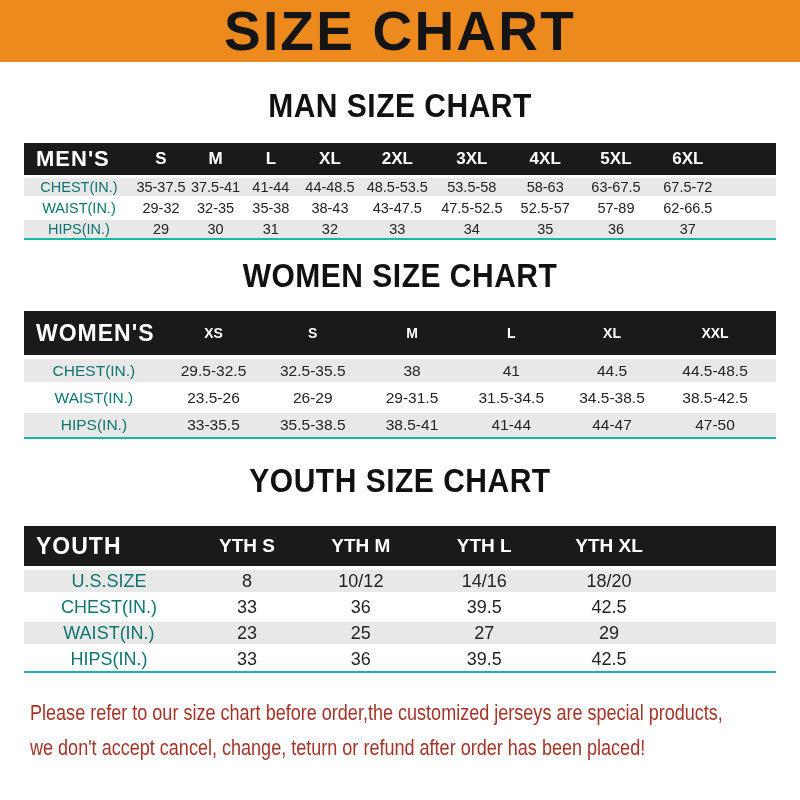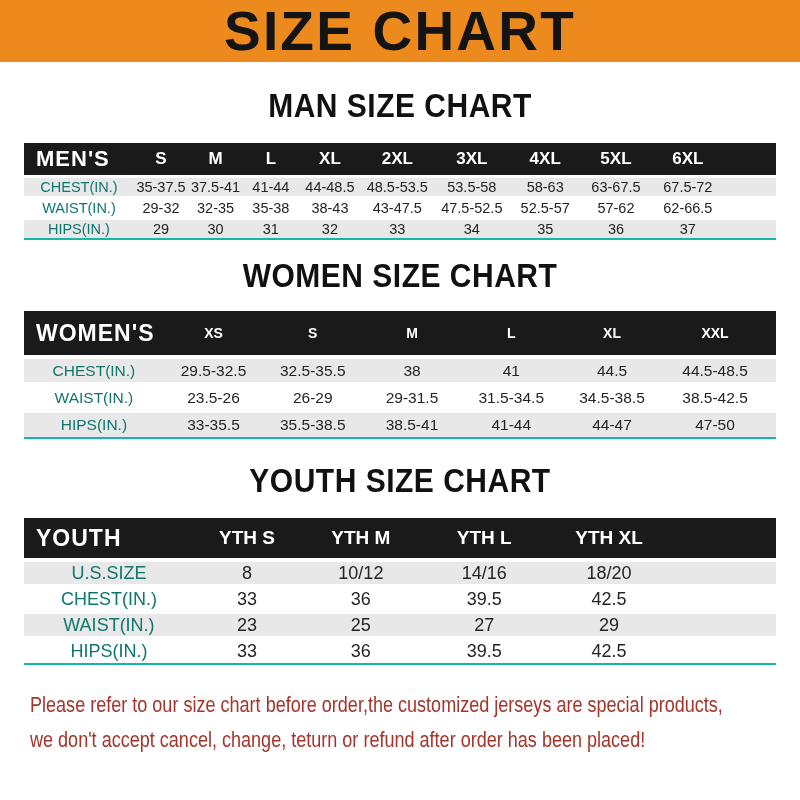--- a/index.html
+++ b/index.html
@@ -31,21 +31,21 @@
   
   .chart-section { width: 752px; margin: 0 auto; }
   .section-heading {
     text-align: center; font-weight: 800; color: #111;
     font-size: 30px; line-height: 35px; letter-spacing: 0.5px;
     margin: 0;
   }
   .section-heading > span { display: inline-block; transform: scaleY(1.08); }
   .sec0 .section-heading { margin: 26px 0 20px; }
   .sec1 .section-heading { margin: 18px 0 18px; }
-  .sec2 .section-heading { margin: 24px 0 20px; }
+  .sec2 .section-heading { margin: 24px 0 28px; }
 
   table.size-table {
     width: 100%; table-layout: fixed;
     border-collapse: collapse;
     border-bottom: 2px solid #14b8a6;
   }
   thead tr { background: var(--bar); }
   thead th {
     color: #ffffff; font-weight: 600; text-align: center;
     padding: 0; overflow: hidden; white-space: nowrap;
@@ -141,21 +141,21 @@
           </tr>
           <tr>
             <td class="rowlabel">WAIST(IN.)</td>
             <td>29-32</td>
             <td>32-35</td>
             <td>35-38</td>
             <td>38-43</td>
             <td>43-47.5</td>
             <td>47.5-52.5</td>
             <td>52.5-57</td>
-            <td>57-62</td>
+            <td>57-89</td>
             <td>62-66.5</td>
             <td></td>
           </tr>
           <tr>
             <td class="rowlabel">HIPS(IN.)</td>
             <td>29</td>
             <td>30</td>
             <td>31</td>
             <td>32</td>
             <td>33</td>

